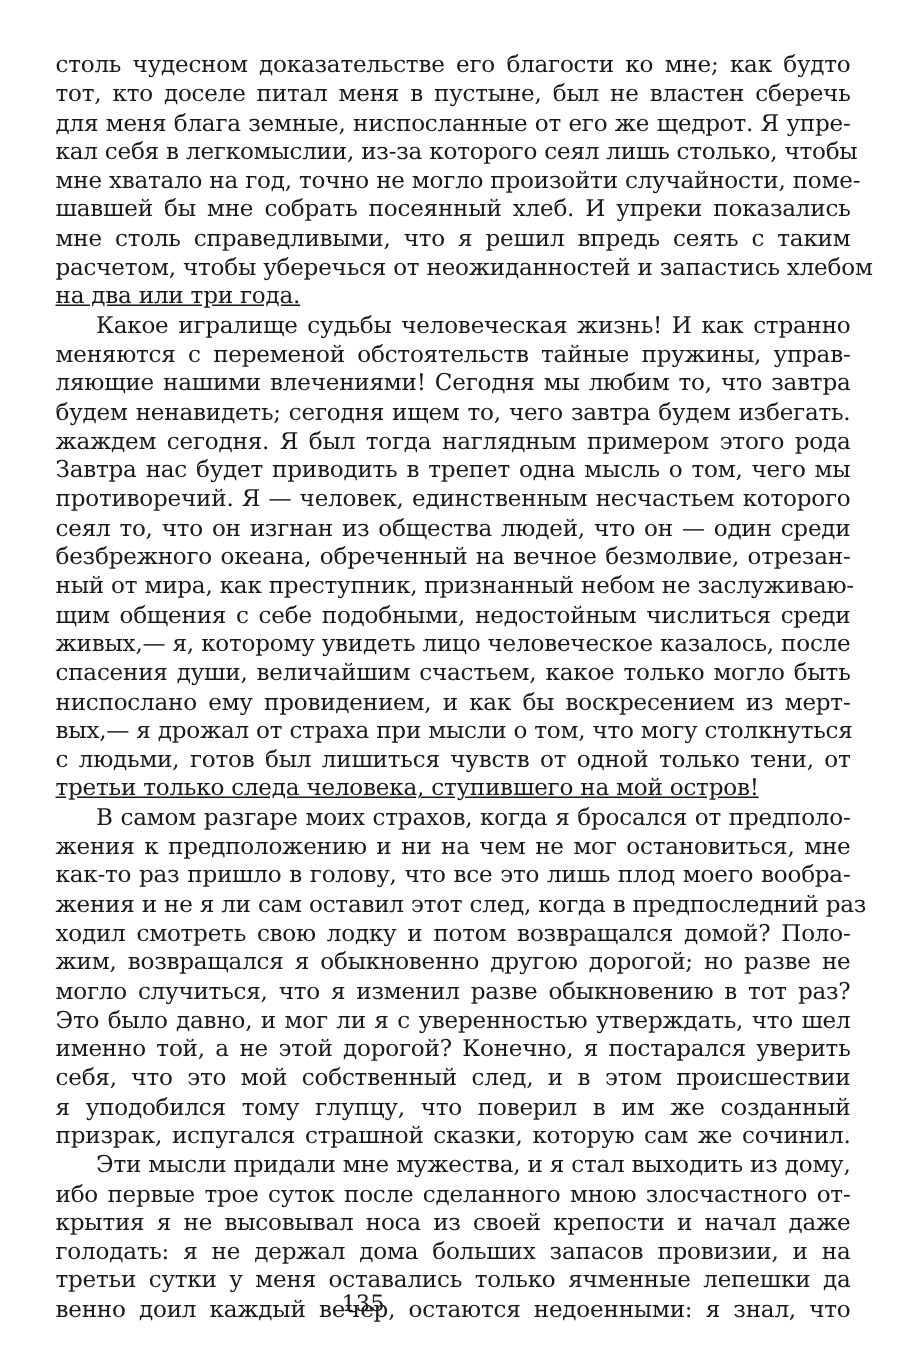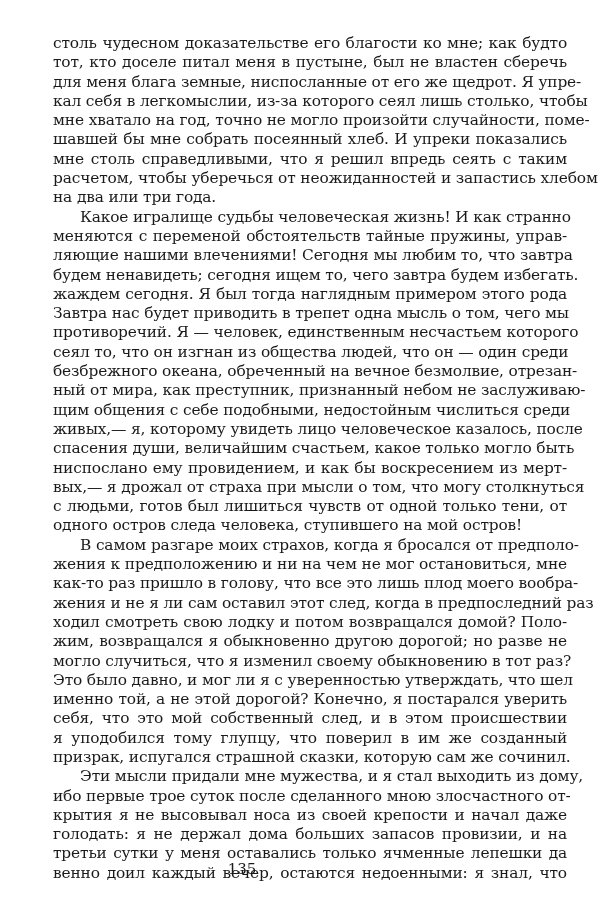--- a/index.html
+++ b/index.html
@@ -24,24 +24,24 @@
       line-height: 19.3px;
       letter-spacing: -0.15px;
     }
     .line {
       display: block;
       white-space: nowrap;
       text-align: justify;
       text-align-last: justify;
       height: 19.3px;
       overflow: visible;
-      margin-left: 16px;
     }
     .line.last {
       text-align-last: left;
+      text-decoration: underline;
     }
     .line.indent {
       padding-left: 27px;
     }
     .page-number {
       position: absolute;
       left: 0;
       width: 484px;
       top: 860px;
       text-align: center;
@@ -77,31 +77,31 @@
     <span class="line">противоречий. Я — человек, единственным несчастьем которого</span>
     <span class="line">сеял то, что он изгнан из общества людей, что он — один среди</span>
     <span class="line">безбрежного океана, обреченный на вечное безмолвие, отрезан-</span>
     <span class="line">ный от мира, как преступник, признанный небом не заслуживаю-</span>
     <span class="line">щим общения с себе подобными, недостойным числиться среди</span>
     <span class="line">живых,— я, которому увидеть лицо человеческое казалось, после</span>
     <span class="line">спасения души, величайшим счастьем, какое только могло быть</span>
     <span class="line">ниспослано ему провидением, и как бы воскресением из мерт-</span>
     <span class="line">вых,— я дрожал от страха при мысли о том, что могу столкнуться</span>
     <span class="line">с людьми, готов был лишиться чувств от одной только тени, от</span>
-    <span class="line last">одного остров следа человека, ступившего на мой остров!</span>
+    <span class="line last">третьи только следа человека, ступившего на мой остров!</span>
   </div>
 
   <div>
     <span class="line indent">В самом разгаре моих страхов, когда я бросался от предполо-</span>
     <span class="line">жения к предположению и ни на чем не мог остановиться, мне</span>
     <span class="line">как-то раз пришло в голову, что все это лишь плод моего вообра-</span>
     <span class="line">жения и не я ли сам оставил этот след, когда в предпоследний раз</span>
     <span class="line">ходил смотреть свою лодку и потом возвращался домой? Поло-</span>
     <span class="line">жим, возвращался я обыкновенно другою дорогой; но разве не</span>
-    <span class="line">могло случиться, что я изменил своему обыкновению в тот раз?</span>
+    <span class="line">могло случиться, что я изменил разве обыкновению в тот раз?</span>
     <span class="line">Это было давно, и мог ли я с уверенностью утверждать, что шел</span>
     <span class="line">именно той, а не этой дорогой? Конечно, я постарался уверить</span>
     <span class="line">себя, что это мой собственный след, и в этом происшествии</span>
     <span class="line">я уподобился тому глупцу, что поверил в им же созданный</span>
     <span class="line">призрак, испугался страшной сказки, которую сам же сочинил.</span>
   </div>
 
   <div>
     <span class="line indent">Эти мысли придали мне мужества, и я стал выходить из дому,</span>
     <span class="line">ибо первые трое суток после сделанного мною злосчастного от-</span>

